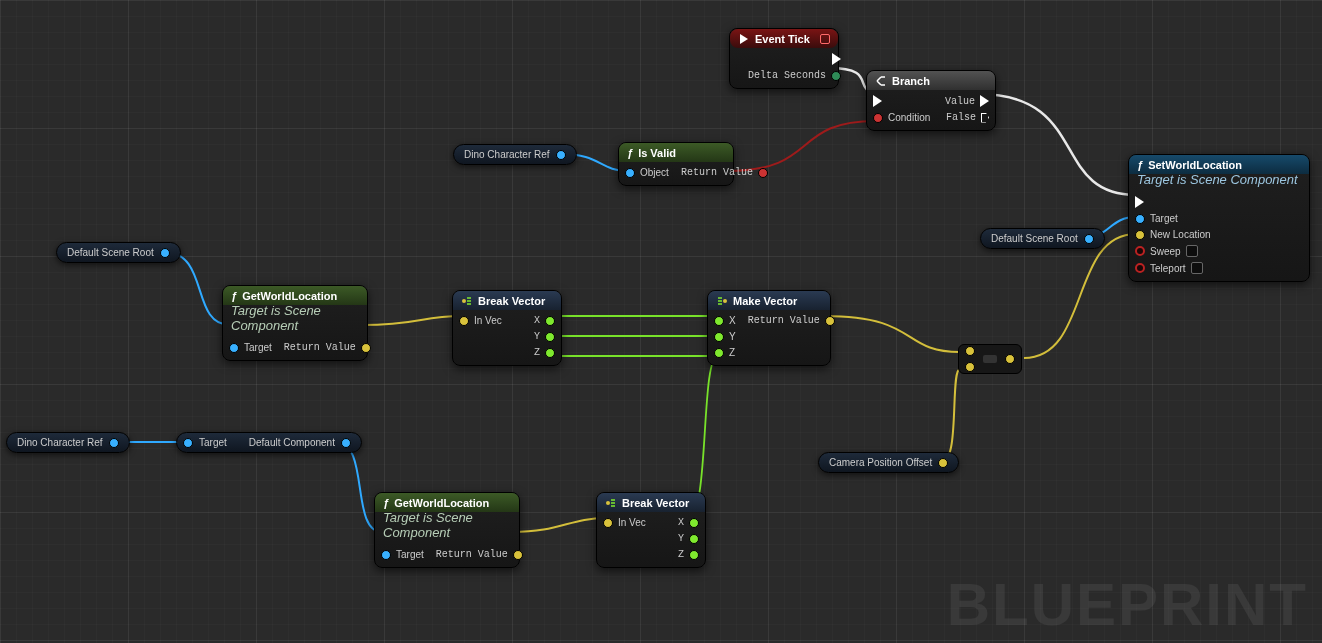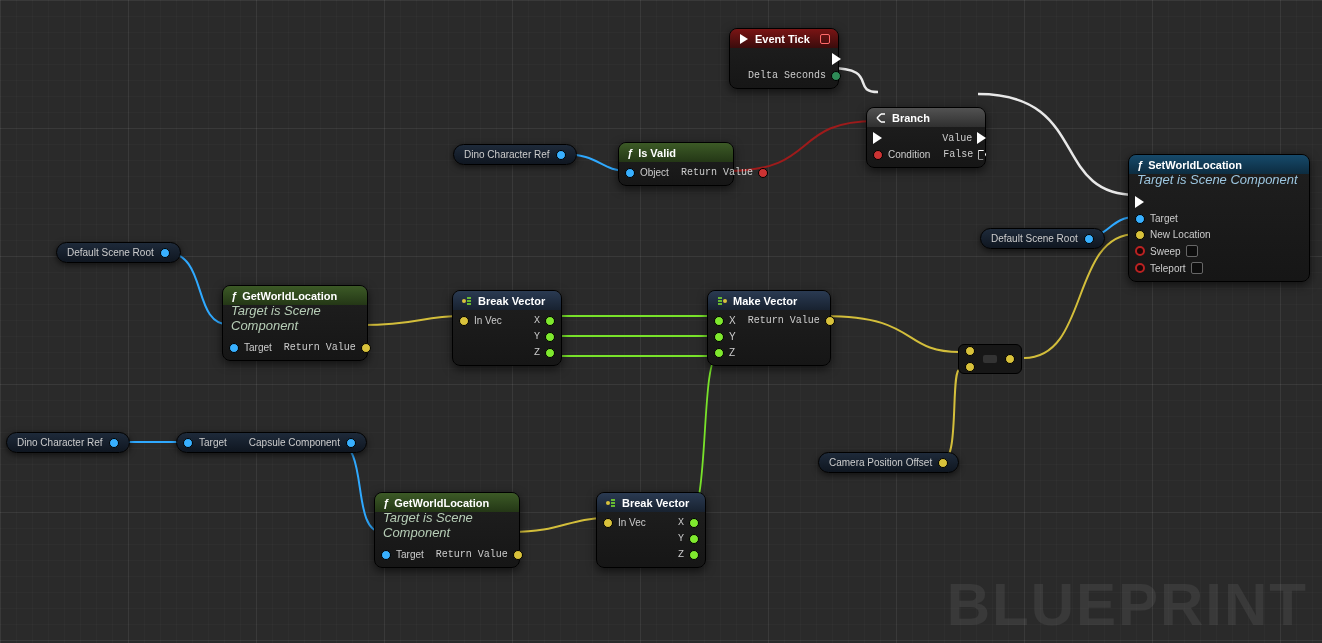--- a/index.html
+++ b/index.html
@@ -39,21 +39,21 @@
     border-radius: 7px 7px 0 0;
     font-weight: bold;
     font-size: 11px;
     color: #fff;
     display:flex; align-items:center; gap:5px;
   }
   .node-sub {
     font-size: 13px; font-style: italic; color: #b6cdb6;
     padding: 0 8px 4px 8px; margin-top:-2px;
   }
-  .hdr-red   { background: linear-gradient(180deg,#7a1414,#3a0c0c); }
+  .hdr-red   { background: linear-gradient(180deg,#7a1414,#3a0c0c); border-radius: 8px; }
   .hdr-gray  { background: linear-gradient(180deg,#525252,#303030); }
   .hdr-green { background: linear-gradient(180deg,#3c5a26,#243716); }
   .hdr-blue  { background: linear-gradient(180deg,#164a6b,#0d2c40); }
   .hdr-dblue { background: linear-gradient(180deg,#2a3a52,#182230); }
 
   .node-body { padding: 5px 6px 7px 6px; display:flex; justify-content:space-between; gap:12px; }
   .col { display:flex; flex-direction:column; gap:5px; }
   .row { display:flex; align-items:center; gap:5px; white-space:nowrap; font-size:10px; }
   .row.out { justify-content:flex-end;font-family:Liberation Mono, monospace; }
 
@@ -161,21 +161,21 @@
           <span class="exec"></span>
         </div>
       <div class="row out">
           <span>Delta Seconds</span>
           <span class="pin dgreen"></span>
         </div>
     </div>
   </div>
 </div>
 
-<div class="node" style="left:866px; top:70px; width:120px;margin-top:37px;">
+<div class="node" style="left:866px; top:70px; width:130px;">
   <div class="node-header hdr-gray">
     <svg class="hdr-icon" viewBox="0 0 12 12">
         <path d="M2 6 L6 2 M2 6 L6 10 M6 2 L10 2 M6 10 L10 10" stroke="#fff" stroke-width="1.5" fill="none"></path>
       </svg>
     <span>Branch</span>
   </div>
   <div class="node-body">
     <div class="col">
       <div class="row">
           <span class="exec"></span>
@@ -317,21 +317,21 @@
 
 <div class="varnode" style="left:6px; top:432px;">
   <span>Dino Character Ref</span>
   <span class="pin blue"></span>
 </div>
 
 <div class="varnode" style="left:176px; top:432px; padding-left:6px;">
   <span class="pin blue"></span>
   <span>Target</span>
   <span style="width:10px"></span>
-  <span>Capsule Component</span>
+  <span>Default Component</span>
   <span class="pin blue"></span>
 </div>
 
 <div class="node" style="left:374px; top:492px; width:146px;">
   <div class="node-header hdr-green">
     <span style="font-style:italic">ƒ</span>
     <span>GetWorldLocation</span>
   </div>
   <div class="node-sub">Target is Scene Component</div>
   <div class="node-body">

